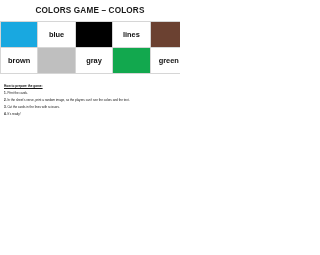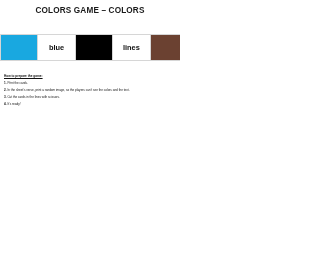--- a/index.html
+++ b/index.html
@@ -25,21 +25,21 @@
     text-align: center;
     font-size: 8.2px;
     font-weight: bold;
     letter-spacing: 0.15px;
     padding-top: 6px;
     padding-bottom: 6px;
     color: #1a1a1a;
   }
   .card-grid {
     width: 188px;
-    margin: 13px auto;
+    margin: 0 auto;
     border-collapse: collapse;
     table-layout: fixed;
   }
   .card-grid td {
     border: 0.6px solid #d6d6d6;
     height: 25px;
     padding: 0;
     text-align: center;
     vertical-align: middle;
     font-size: 7.4px;
@@ -92,20 +92,31 @@
           </td>
           <td class="label">blue</td>
           <td class="swatch">
             <span class="swatch-fill" style="background: rgb(0, 0, 0);"></span>
           </td>
           <td class="label">lines</td>
           <td class="swatch">
             <span class="swatch-fill" style="background: rgb(107, 65, 49);"></span>
           </td>
         </tr>
+        <tr>
+          <td class="label">brown</td>
+          <td class="swatch">
+            <span class="swatch-fill" style="background: rgb(191, 191, 191);"></span>
+          </td>
+          <td class="label">gray</td>
+          <td class="swatch">
+            <span class="swatch-fill" style="background: rgb(18, 168, 78);"></span>
+          </td>
+          <td class="label">green</td>
+        </tr>
       </tbody>
   </table>
 
   <div class="instructions">
     <div class="heading">How to prepare the game:</div>
     <div>
         <div class="step"><span class="num">1.</span> <span>Print the cards.</span></div>
         <div class="step"><span class="num">2.</span> <span>In the sheet's verse, print a random image, so the players can't see the colors and the text.</span></div>
         <div class="step"><span class="num">3.</span> <span>Cut the cards in the lines with scissors.</span></div>
         <div class="step"><span class="num">4.</span> <span>It's ready!</span></div>

